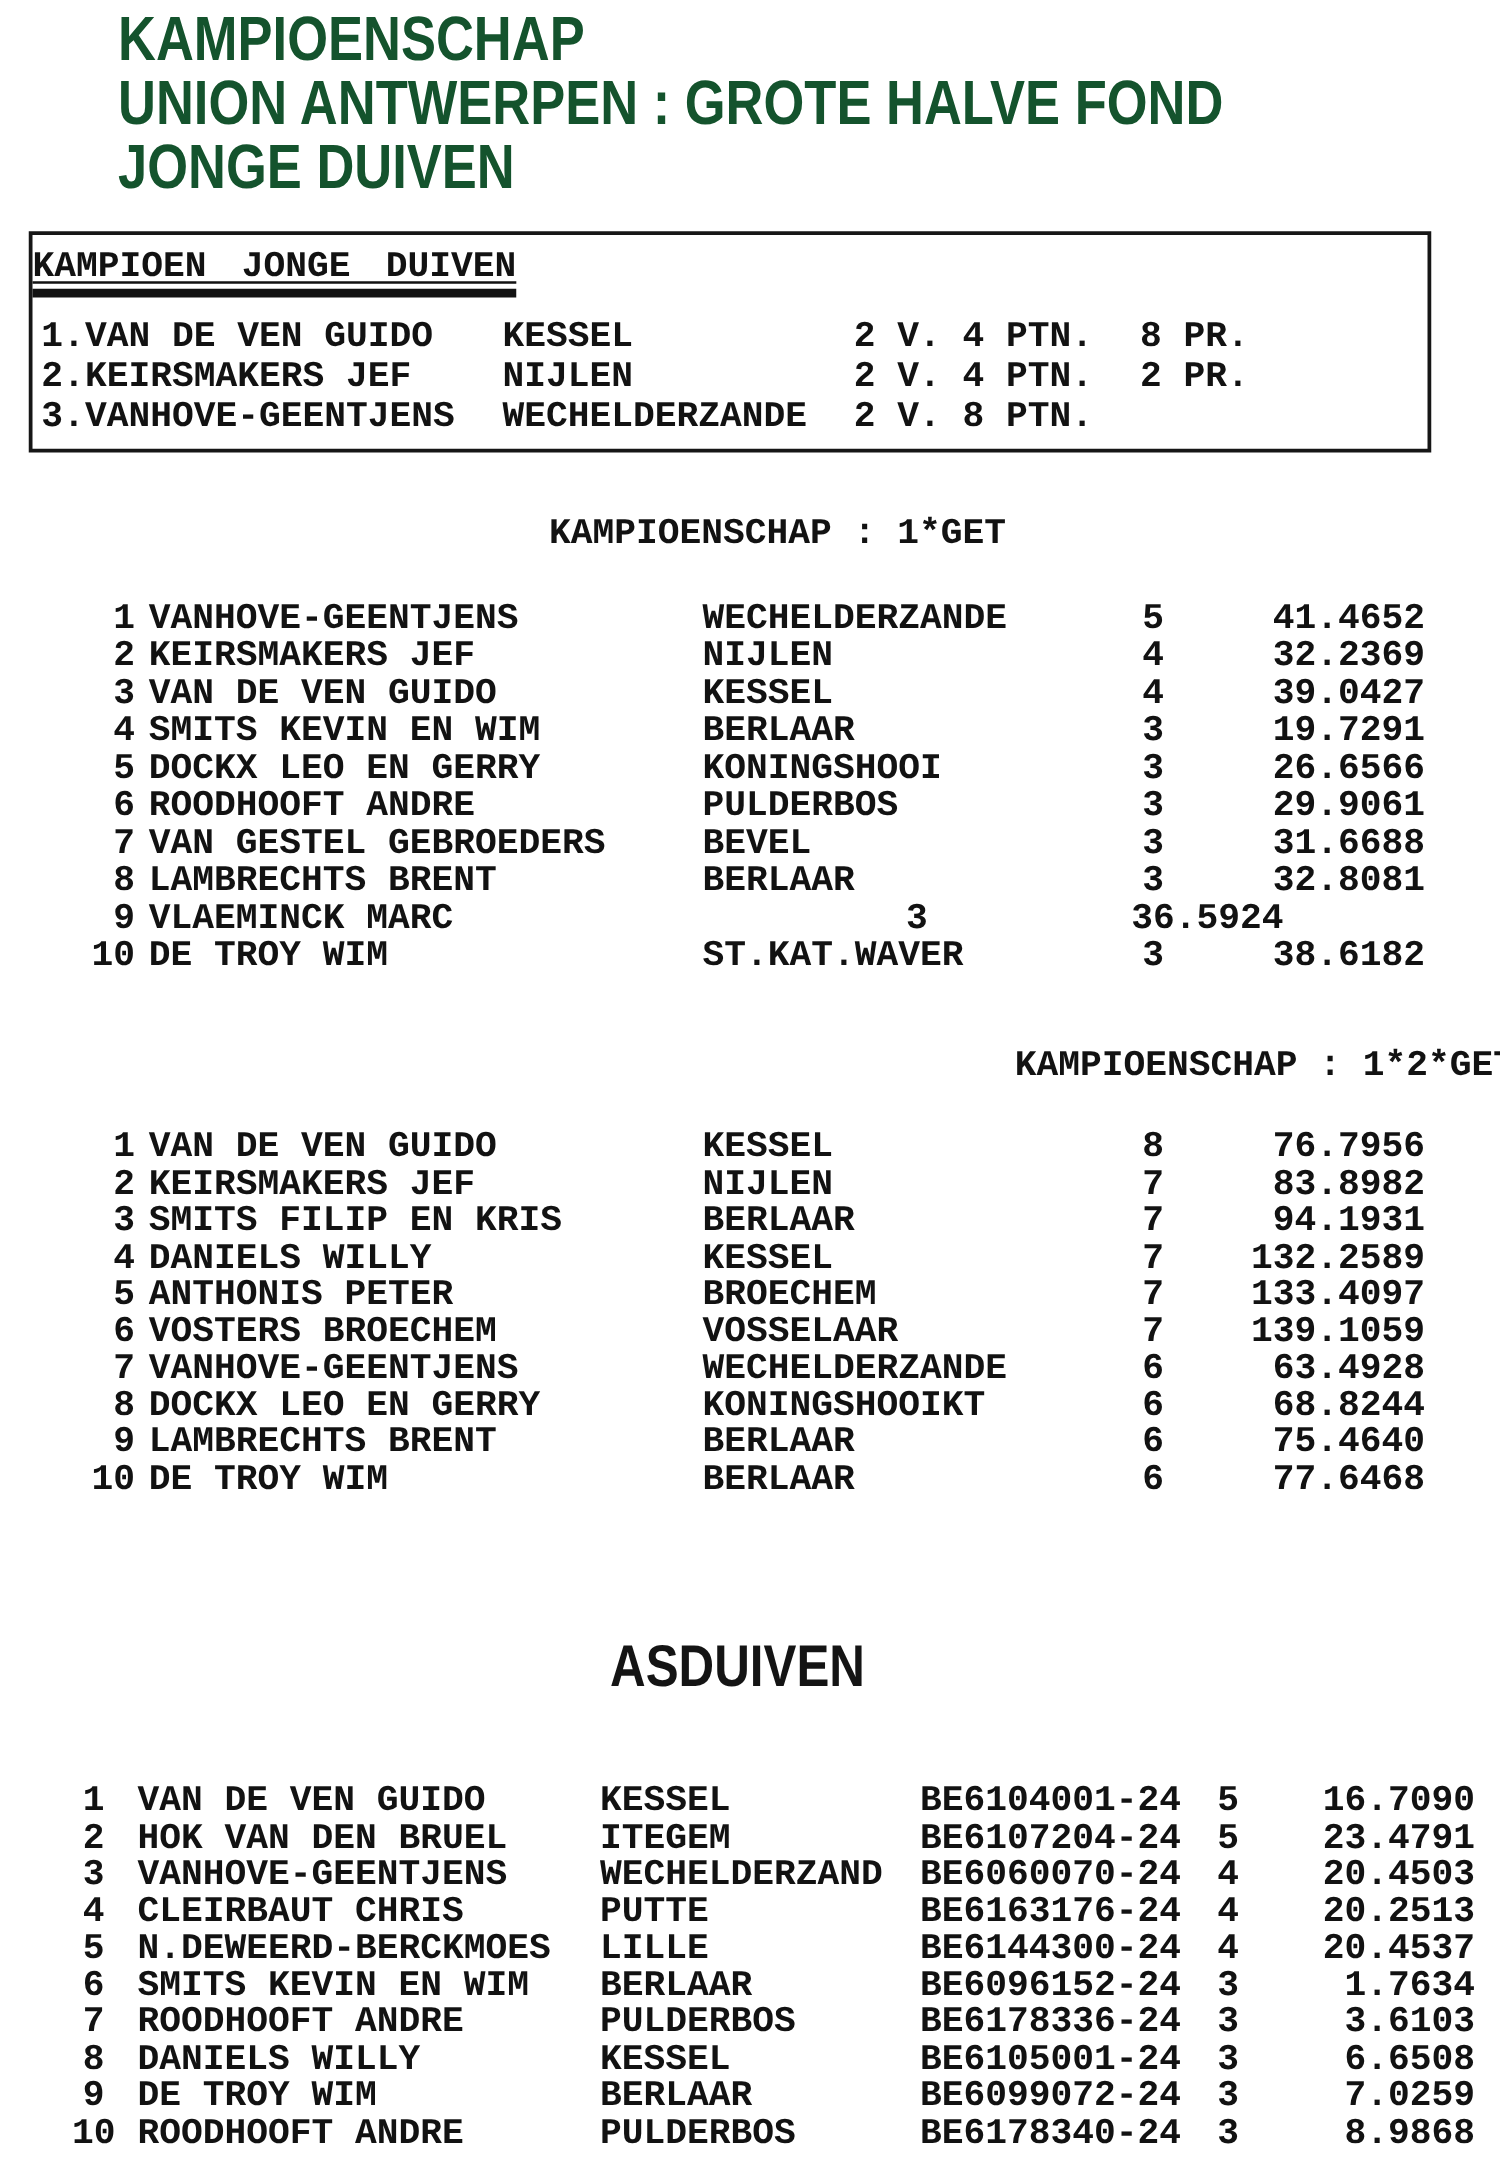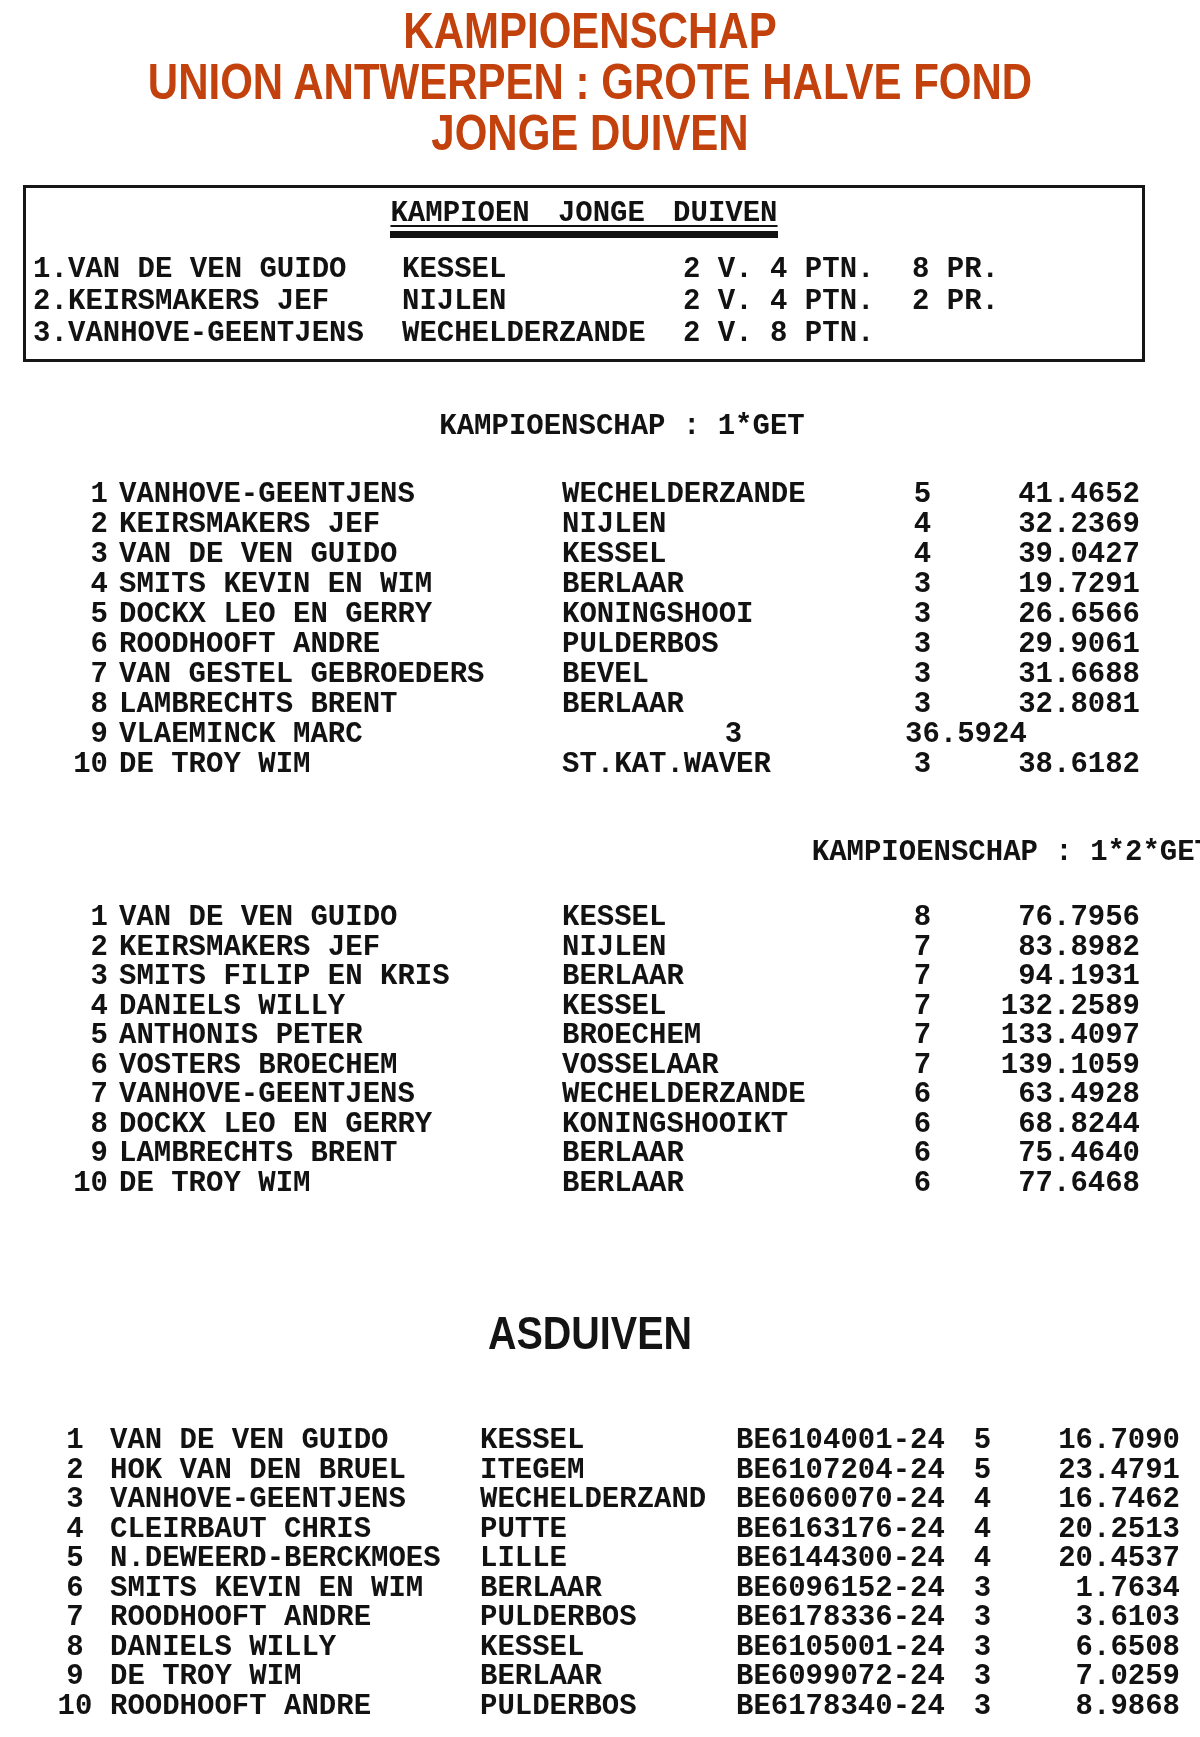--- a/index.html
+++ b/index.html
@@ -3,37 +3,37 @@
 <meta charset="utf-8">
 <style>
   html,body { margin:0; padding:0; background:#fff; }
   .page {
     position:relative; width:1200px; height:1737px;
     background:#ffffff; color:#121212; overflow:hidden;
     font-family:"Liberation Mono","DejaVu Sans Mono",monospace;
   }
   
   .doc-title {
-    position:absolute; top:6px; left:0; width:1180px; text-align:center;
+    position:absolute; top:6px; left:0; width:1180px; text-align:left;
     font-family:"Liberation Sans","DejaVu Sans",sans-serif;
-    font-weight:700; font-size:50px; line-height:51px; color:#c2410c;
+    font-weight:700; font-size:50px; line-height:51px; color:#14532d;
   }
   .title-line { transform:scaleX(0.84); }
   .big-heading {
     position:absolute; top:1308px; left:0; width:1180px; margin:0; text-align:center;
     font-family:"Liberation Sans","DejaVu Sans",sans-serif;
     font-weight:700; font-size:47px; line-height:50px; color:#141414;
     transform:scaleX(0.84);
   }
   
   .champion-box {
     position:absolute; left:23px; top:185px; width:1116px; height:171px;
     border:3px solid #161616; background:#fff;
   }
-  .box-heading-wrap { text-align:center; margin-top:9px; }
+  .box-heading-wrap { text-align:left; margin-top:9px; }
   .box-heading {
     font:700 29px/34px "Liberation Mono","DejaVu Sans Mono",monospace;
     word-spacing:0.62ch;
     text-decoration:underline; text-decoration-thickness:2px; text-underline-offset:4px;
     border-bottom:7px solid #121212; padding-bottom:1px;
   }
   .box-rows { position:absolute; left:7px; top:66px; right:2px; }
   .box-row {
     display:grid; grid-template-columns:35px 334px 281px 229px auto;
     font:700 29px/32px "Liberation Mono","DejaVu Sans Mono",monospace;
@@ -297,21 +297,21 @@
         <span class="c count">5</span>
         <span class="c points">23.4791</span>
       </div>
 
       <div class="row">
         <span class="c rank">3</span>
         <span class="c name">VANHOVE-GEENTJENS</span>
         <span class="c place">WECHELDERZAND</span>
         <span class="c ring">BE6060070-24</span>
         <span class="c count">4</span>
-        <span class="c points">16.7462</span>
+        <span class="c points">20.4503</span>
       </div>
 
       <div class="row">
         <span class="c rank">4</span>
         <span class="c name">CLEIRBAUT CHRIS</span>
         <span class="c place">PUTTE</span>
         <span class="c ring">BE6163176-24</span>
         <span class="c count">4</span>
         <span class="c points">20.2513</span>
       </div>

